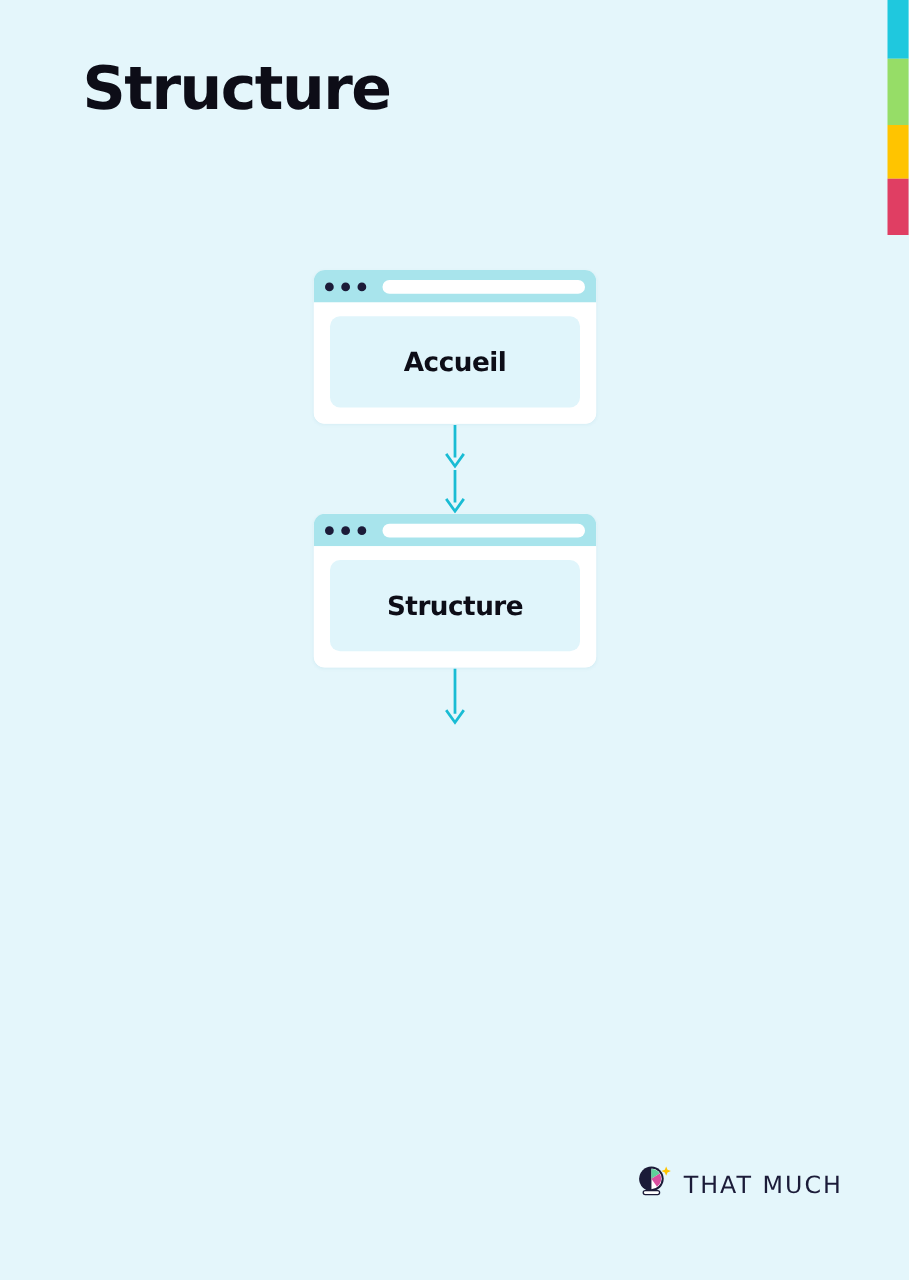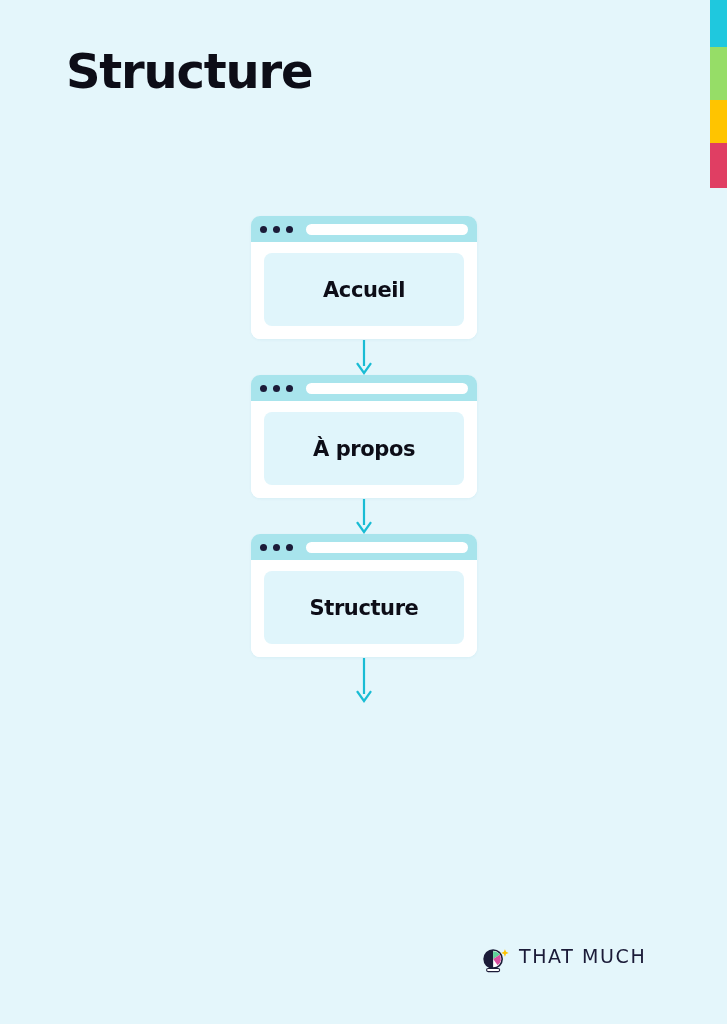--- a/index.html
+++ b/index.html
@@ -126,26 +126,25 @@
     display: flex;
     align-items: center;
     justify-content: center;
     width: 226px;
   }
   .arrow svg { display: block; }
 
   
   .brand {
     position: absolute;
-    left: 480px;
+    left: 508px;
     top: 929px;
     display: flex;
-    align-items: flex-start;
+    align-items: flex-end;
     gap: 9px;
-    margin-top: 16px;
   }
   .brand-mark { width: 30px; height: 30px; display: block; }
   .brand-name {
     font-family: "DejaVu Sans", sans-serif;
     font-weight: 400;
     font-size: 19px;
     letter-spacing: 1.6px;
     color: #1b1b38;
     white-space: nowrap;
   }
@@ -182,35 +181,20 @@
     </div>
   </div>
 
   <div class="arrow">
     <svg width="22" height="36" viewBox="0 0 22 36" aria-hidden="true">
       <line x1="11" y1="1" x2="11" y2="27" stroke="#19bcd4" stroke-width="2.2"></line>
       <path d="M4.6 25 L11 34 L17.4 25" fill="none" stroke="#19bcd4" stroke-width="2.2" stroke-linecap="square"></path>
     </svg>
   </div>
 
-  <div class="browser-card">
-    <div class="titlebar">
-      <div class="dots">
-        <span class="dot"></span>
-        <span class="dot"></span>
-        <span class="dot"></span>
-      </div>
-      <div class="urlbar"></div>
-    </div>
-    <div class="card-body">
-      <div class="content-box">
-        <span class="content-label">À propos</span>
-      </div>
-    </div>
-  </div>
 
   <div class="arrow">
     <svg width="22" height="36" viewBox="0 0 22 36" aria-hidden="true">
       <line x1="11" y1="1" x2="11" y2="27" stroke="#19bcd4" stroke-width="2.2"></line>
       <path d="M4.6 25 L11 34 L17.4 25" fill="none" stroke="#19bcd4" stroke-width="2.2" stroke-linecap="square"></path>
     </svg>
   </div>
 
   <div class="browser-card">
     <div class="titlebar">

